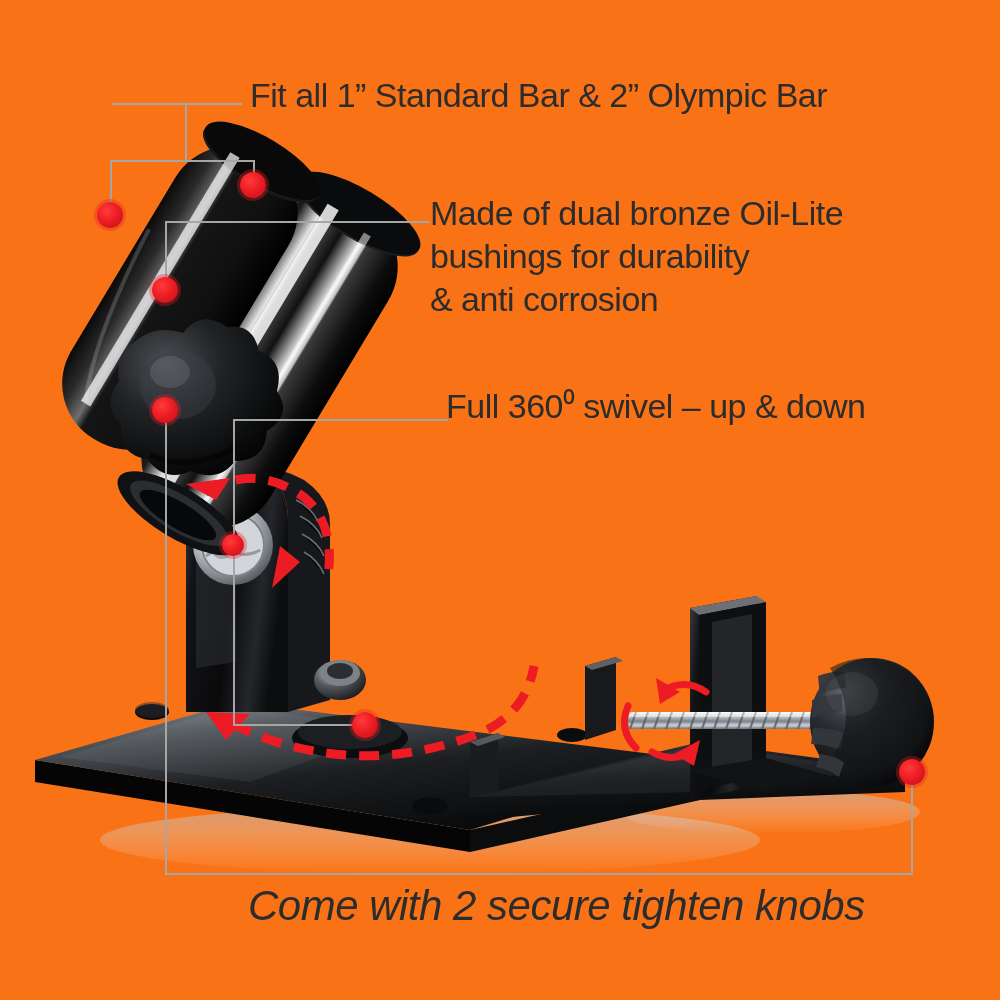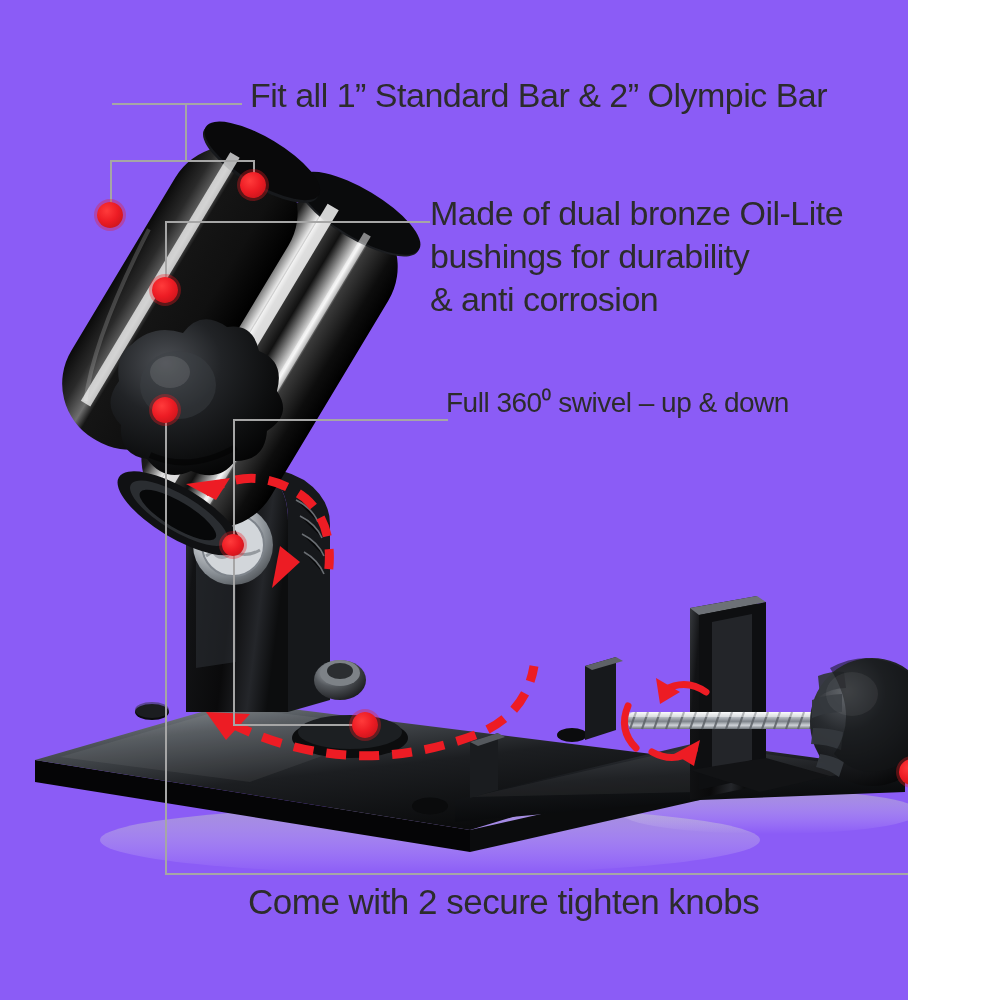--- a/index.html
+++ b/index.html
@@ -2,40 +2,40 @@
 <html><head>
 <meta charset="utf-8">
 <style>
   html, body {
     margin: 0;
     padding: 0;
     background: #ffffff;
   }
   #stage {
     position: relative;
-    width: 908px;
+    width: 1000px;
     height: 1000px;
-    background: #8b5cf6;
+    background: #f97316;
     overflow: hidden;
     font-family: "Liberation Sans", sans-serif;
   }
 
   
   .callout {
     position: absolute;
     color: #2c2c2c;
     font-weight: 400;
     letter-spacing: -0.5px;
     line-height: 1.26;
     white-space: pre-line;
   }
   #callout-bars      { left: 250px; top: 74px;  font-size: 34px; }
   #callout-bushings  { left: 430px; top: 192px; font-size: 34px; width: 500px; text-align: left; }
-  #callout-swivel    { left: 446px; top: 385px; font-size: 28px; }
-  #callout-knobs     { left: 248px; top: 880px; font-size: 35px; }
+  #callout-swivel    { left: 446px; top: 385px; font-size: 34px; }
+  #callout-knobs     { left: 248px; top: 880px; font-size: 42px; font-style: italic; }
 
   
   .lead {
     position: absolute;
     background: #a6a6a6;
   }
   .lead-h { height: 1.6px; }
   .lead-v { width: 1.6px; }
 
   

